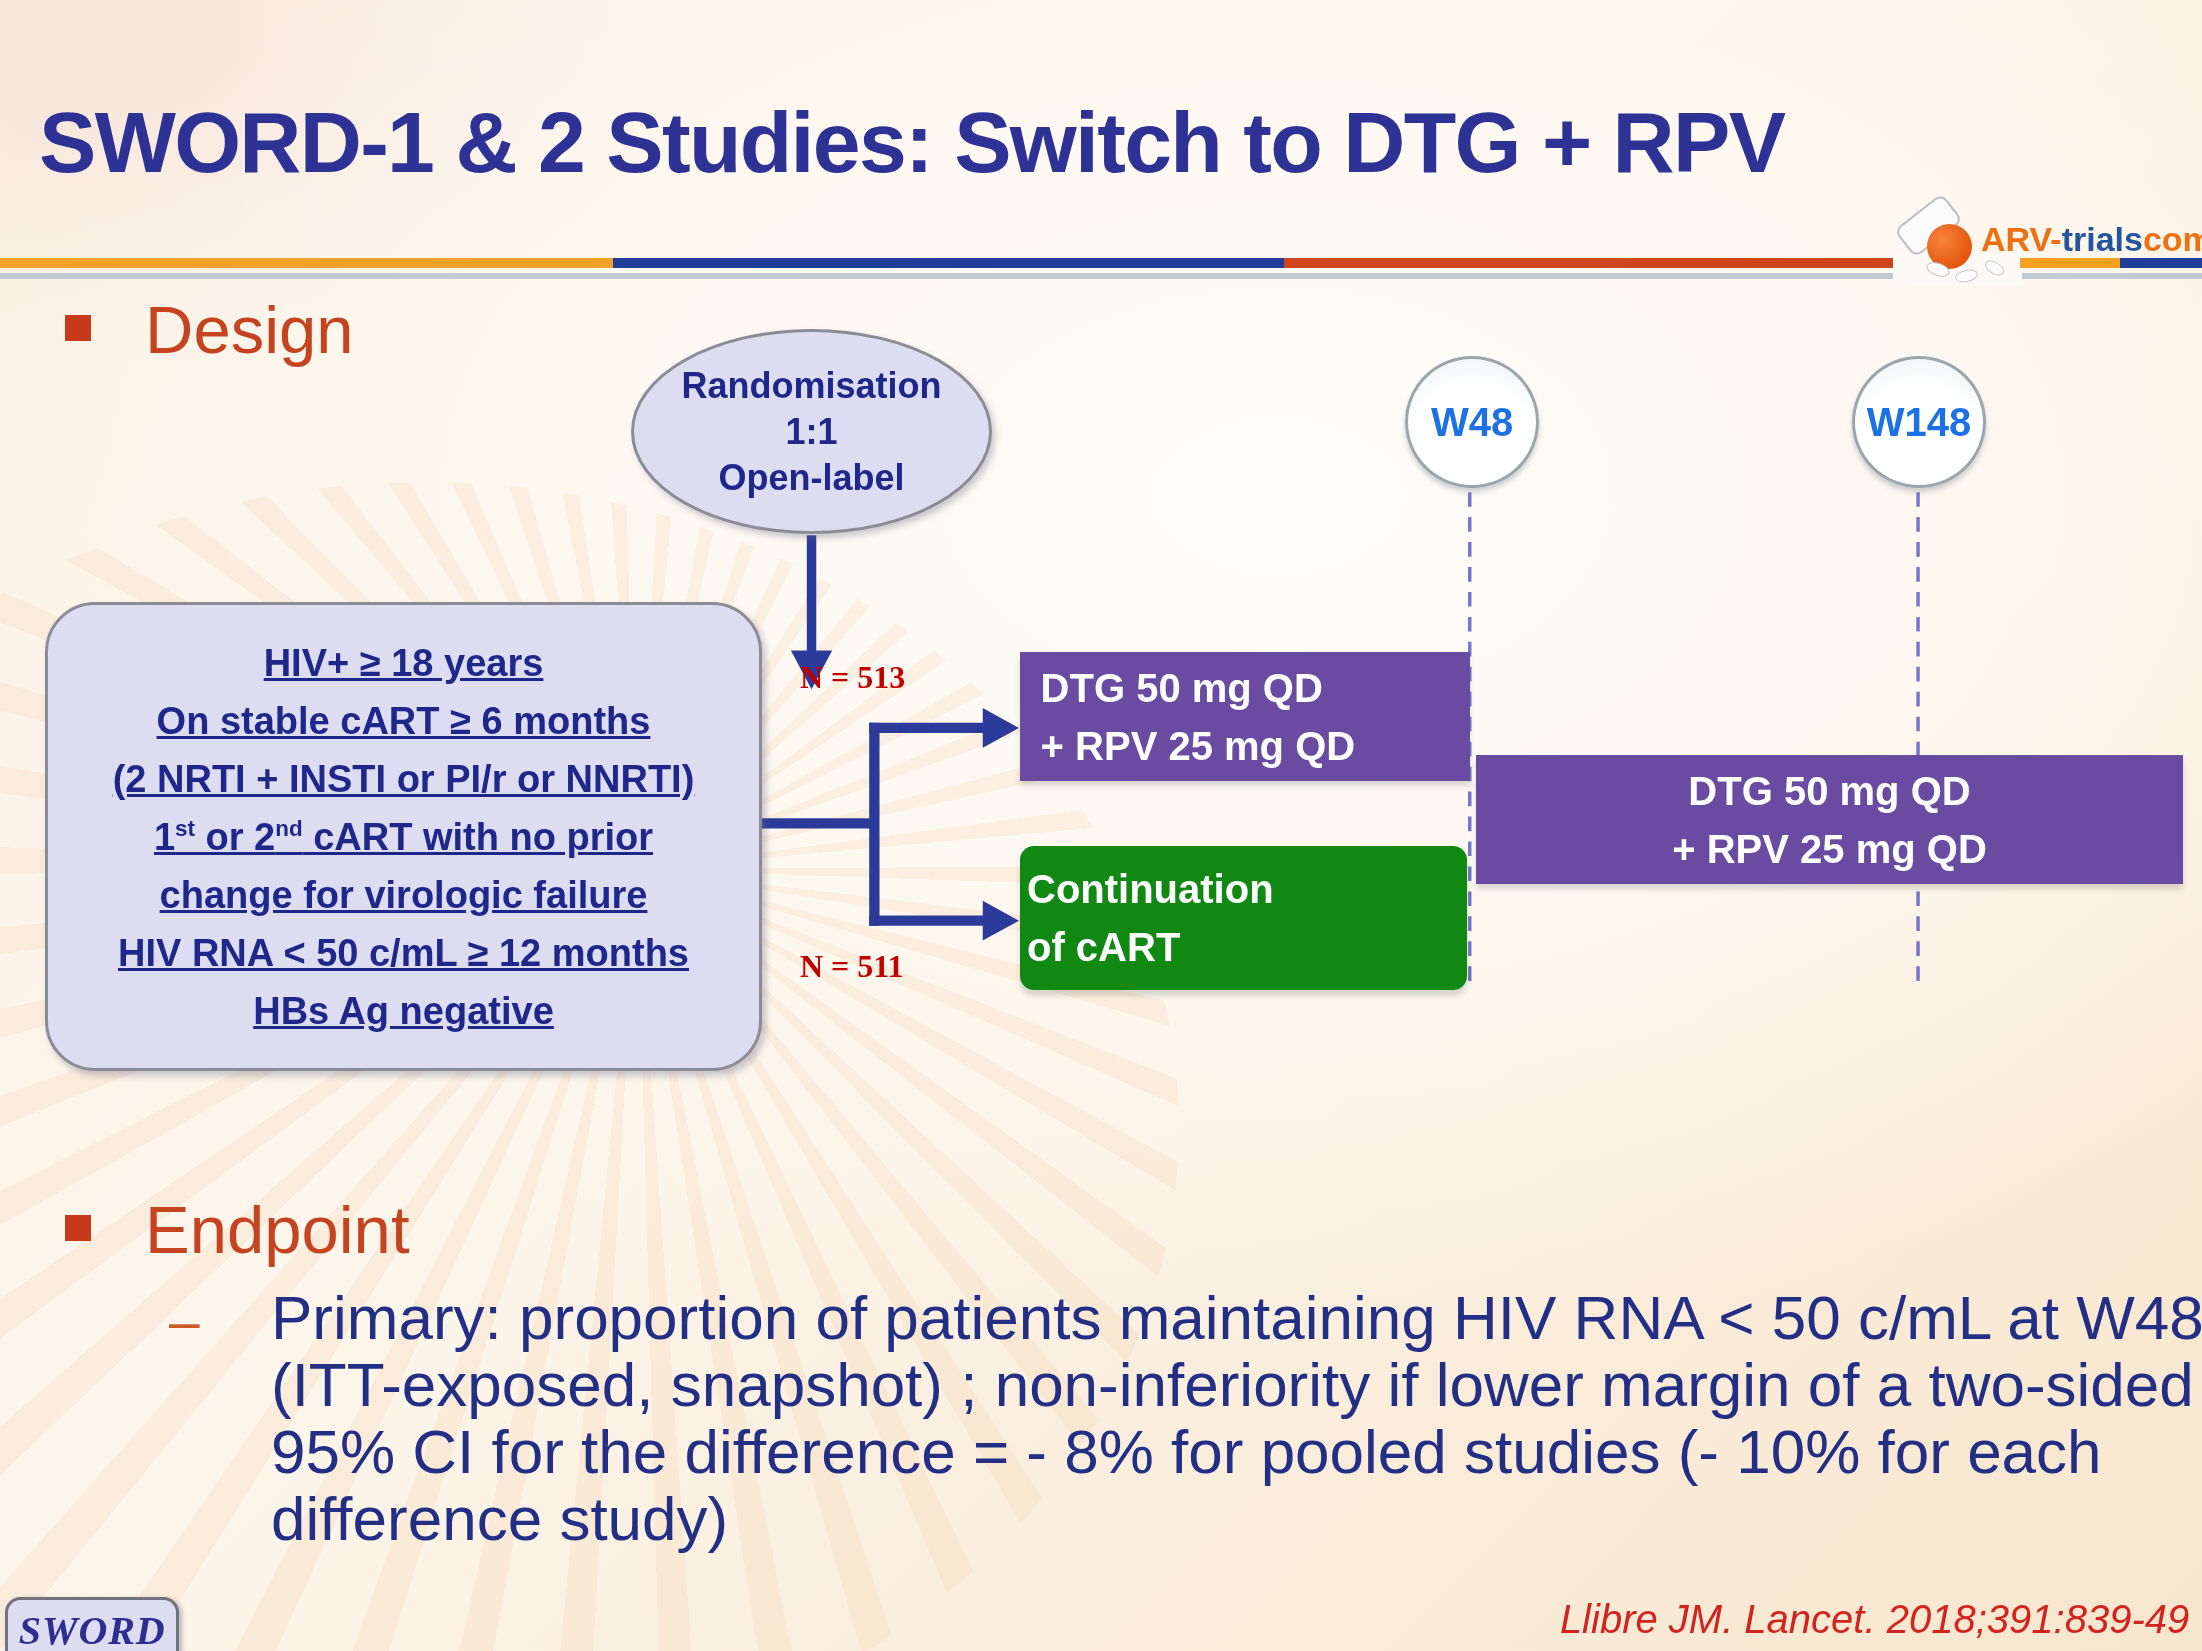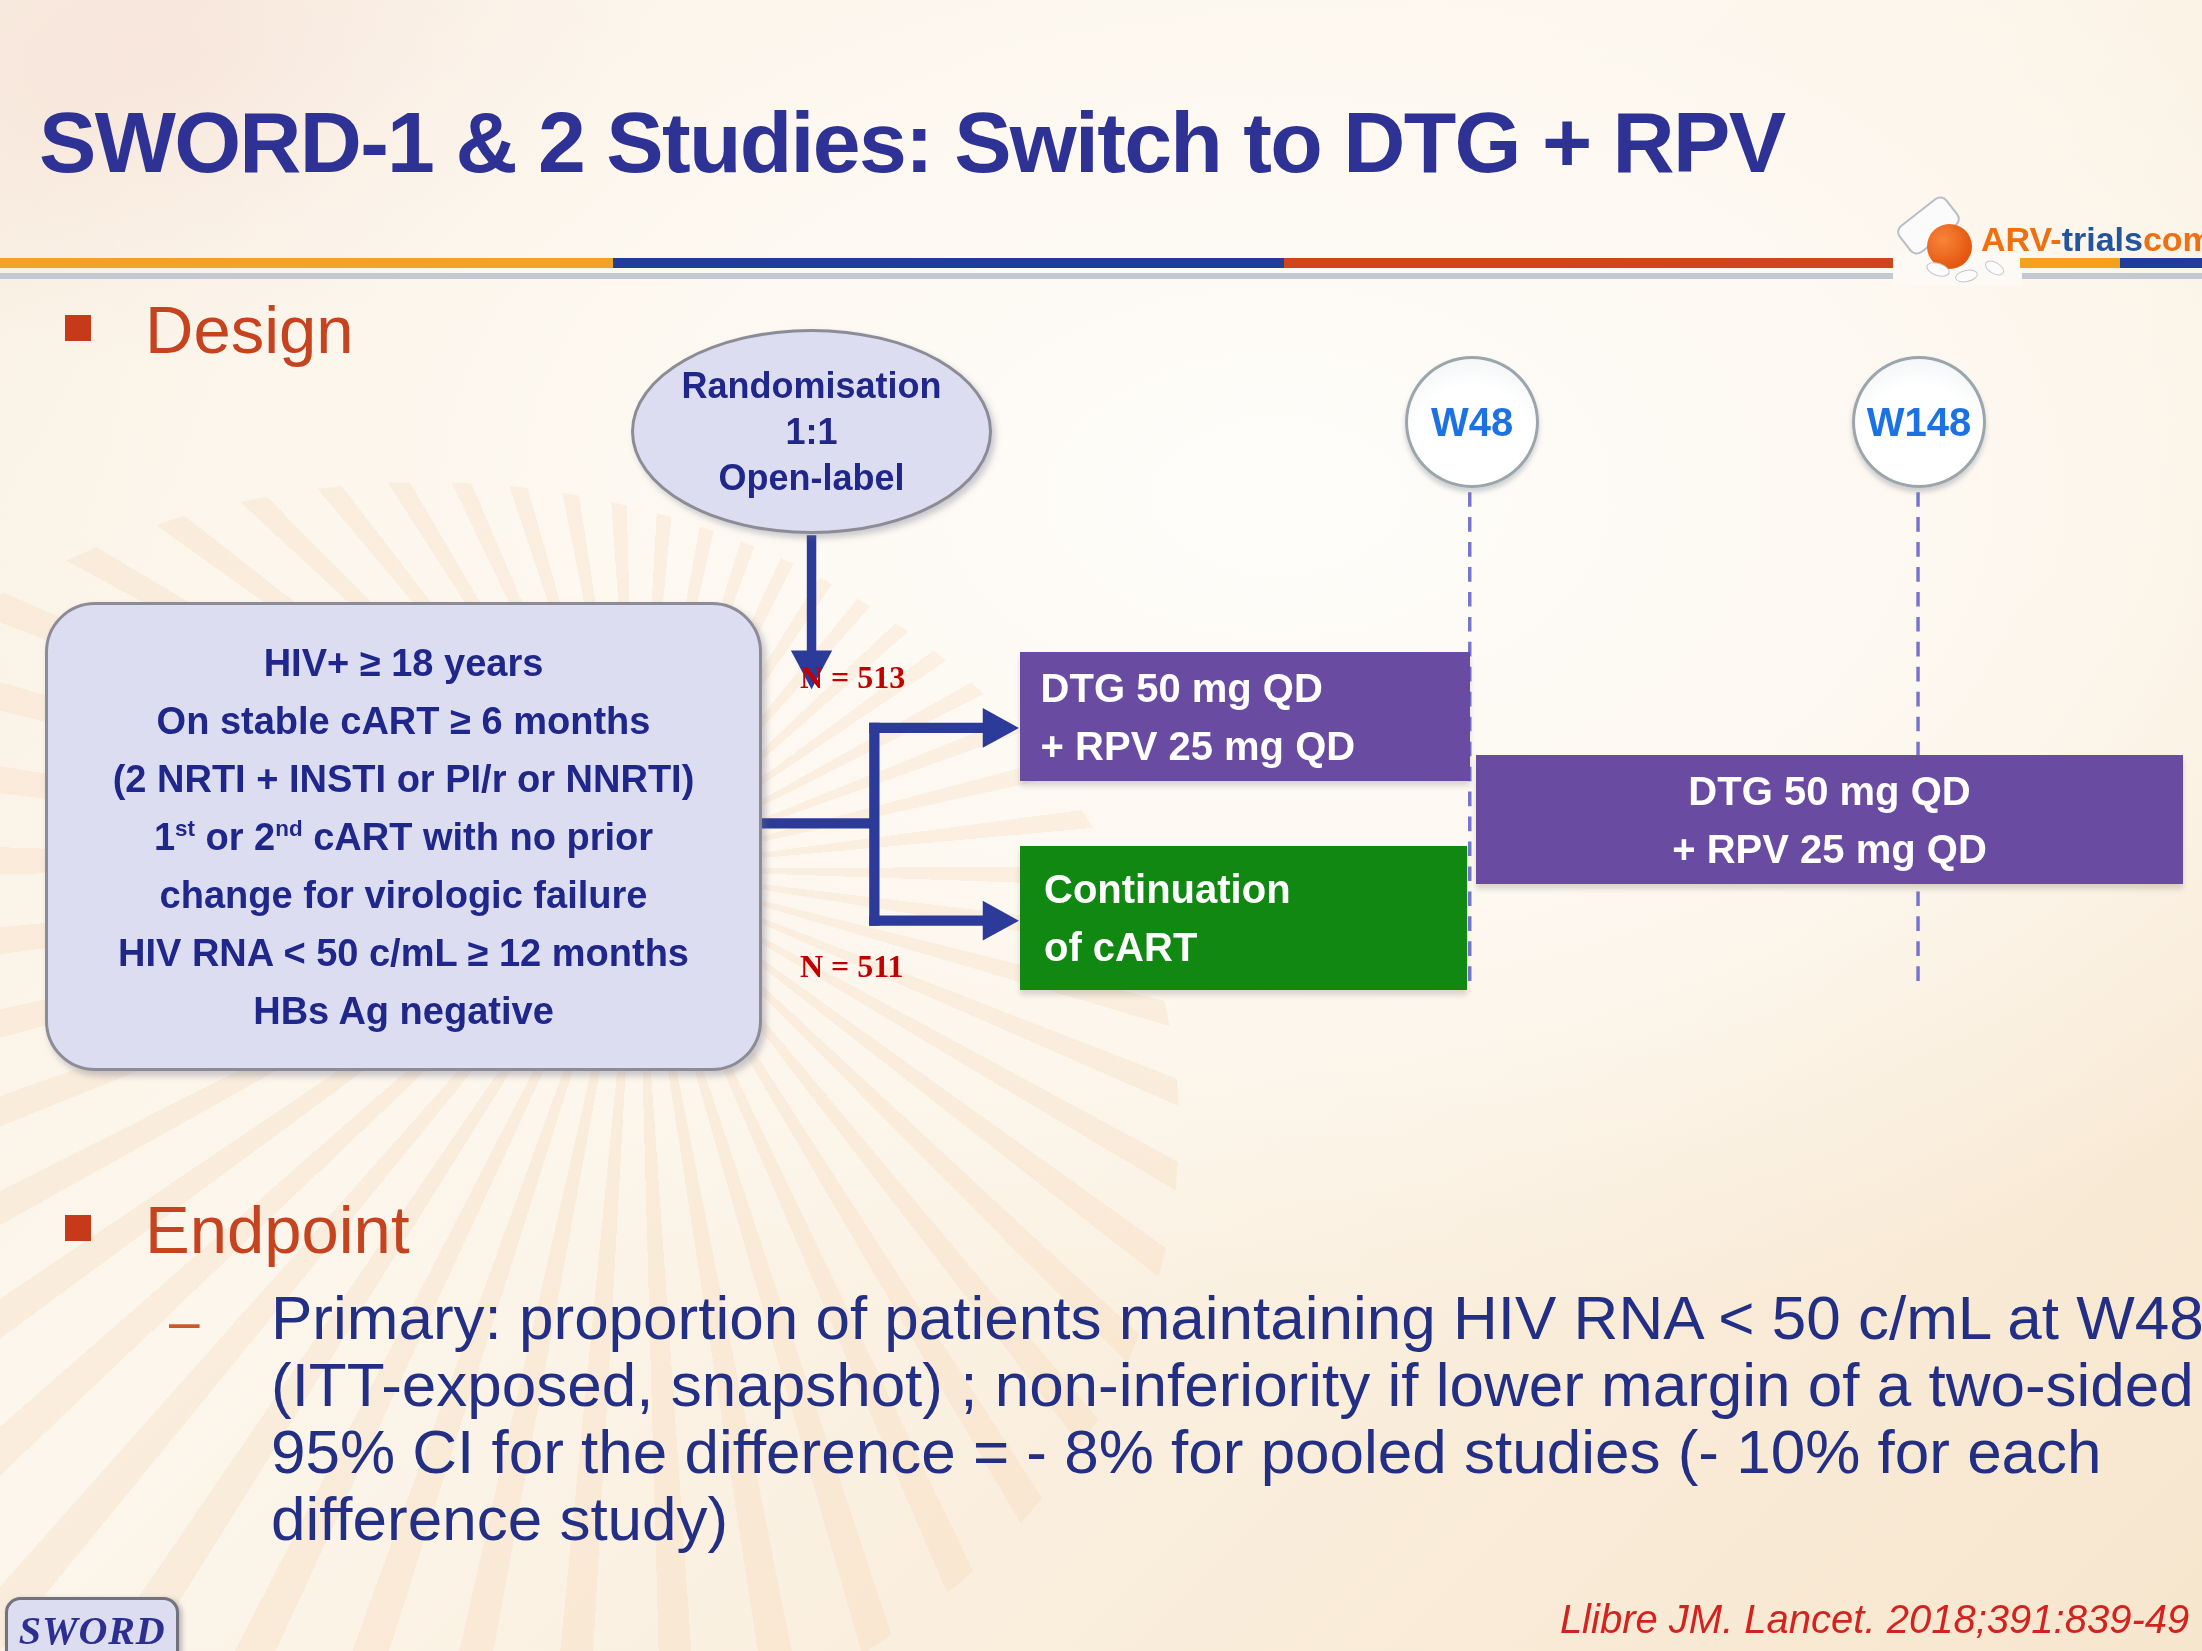--- a/index.html
+++ b/index.html
@@ -51,30 +51,30 @@
     background:#DCDDF1; border:3.4px solid #8C8C96; box-sizing:border-box;
     display:flex; flex-direction:column; justify-content:center; align-items:center;
     font-size:36px; font-weight:bold; color:#20278A; line-height:46px; text-align:center;
     box-shadow:3.4px 4.3px 6px rgba(110,110,135,.35); z-index:3;
   }
   .criteria{
     position:absolute; left:45px; top:602px; width:717px; height:469px; box-sizing:border-box;
     background:#DCDDF1; border:3.4px solid #8C8C96; border-radius:50px;
     display:flex; flex-direction:column; justify-content:center; align-items:center;
     font-size:38px; font-weight:bold; color:#20278A; line-height:58px; text-align:center;
-    box-shadow:3.4px 4.3px 6.9px rgba(110,110,135,.35); z-index:3;
+    box-shadow:3.4px 4.3px 6.9px rgba(110,110,135,.35); z-index:3;text-decoration:underline;
   }
   .criteria sup{font-size:22.4px; vertical-align:super; line-height:0;}
   .n-label{position:absolute; width:202px; text-align:left; font-size:32px; font-weight:bold; color:#C00000; white-space:nowrap; z-index:3;font-family:Liberation Serif, serif;}
   .n1{left:800px; top:659px;}
   .n2{left:800px; top:948px;}
   .armbox{position:absolute; box-sizing:border-box; color:#FFFFFF; font-weight:bold; font-size:40px; line-height:58px;
     display:flex; flex-direction:column; justify-content:center; box-shadow:0 5.2px 5.2px rgba(60,60,60,.18); z-index:3;}
   .arm1{left:1020px; top:652px; width:450px; height:129px; background:#6A4BA2; padding-left:20.6px;}
-  .arm2{left:1020px; top:846px; width:447px; height:144px; background:#108812; padding-left:24px;}
+  .arm2{left:1020px; top:846px; width:447px; height:144px; background:#108812; padding-left:7px;border-radius:14px;}
   .ext{left:1476px; top:755px; width:707px; height:129px; background:#6A4BA2; align-items:center; text-align:center; z-index:4;}
   .tp-circle{position:absolute; width:134px; height:132px; border-radius:50%; box-sizing:border-box;
     border:3.4px solid #9AA6AC; background:radial-gradient(circle at 50% 68%, #FFFFFF 55%, #F2F5F6 85%, #E2E8EA 100%);
     display:flex; justify-content:center; align-items:center; font-size:40px; font-weight:bold; color:#1C72E3;
     box-shadow:0 4.3px 5.2px rgba(120,130,140,.35); z-index:3;}
   .w48{left:1405px; top:356px;}
   .w148{left:1852px; top:356px;}
   
   .ep-dash{position:absolute; left:169px; top:1289px; font-size:55px; color:#CC5A28; z-index:3;}
   .ep-text{position:absolute; left:245px; top:1284px; z-index:3;}

